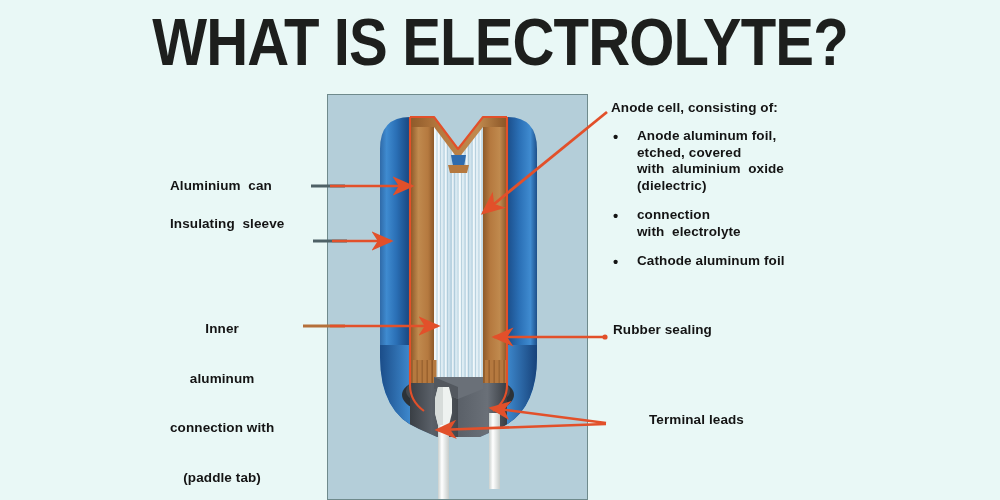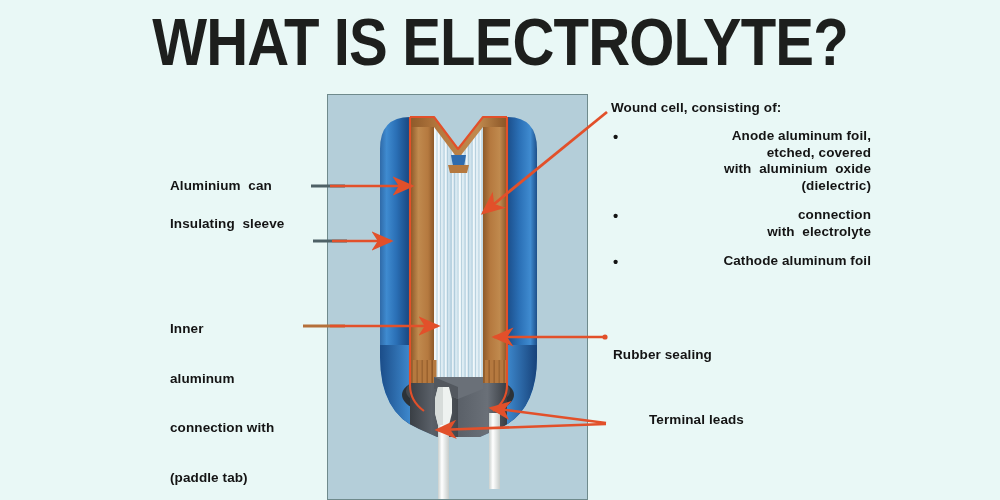--- a/index.html
+++ b/index.html
@@ -39,48 +39,49 @@
 
   
   .lbl{
     position:absolute;
     font-weight:700;
     font-size:13.5px;
     line-height:16.5px;
     color:#141414;
     white-space:pre;
     letter-spacing:0.1px;
+    text-align:center;
   }
   .lbl-alu{left:170px;top:178px;}
   .lbl-ins{left:170px;top:216px;}
   .lbl-inner{left:170px;top:288px;}
 
   
   .rlbl{
     position:absolute;
     font-weight:700;
     font-size:13.5px;
     line-height:16.5px;
     color:#141414;
     white-space:pre;
     letter-spacing:0.1px;
   }
   .r-wound{left:611px;top:100px;}
-  .r-rubber{left:613px;top:347px;}
+  .r-rubber{left:613px;top:322px;}
   .r-term{left:613px;top:412px;margin-left:36px;}
 
   .bullets{position:absolute;left:611px;top:128px;width:260px;}
   .bitem{position:relative;padding-left:26px;margin-bottom:13px;}
   .bdot{
     position:absolute;left:2px;top:0px;
     font-size:15px;line-height:17px;color:#141414;font-weight:700;
   }
   .btext{
     font-weight:700;font-size:13.5px;line-height:16.5px;color:#141414;
-    white-space:pre;letter-spacing:0.1px;text-align:right;
+    white-space:pre;letter-spacing:0.1px;
   }
   svg.ov{position:absolute;left:0;top:0;width:1000px;height:500px;pointer-events:none;}
 </style>
 </head>
 <body>
 
 <div id="root">
 
   <div class="title">WHAT IS ELECTROLYTE?</div>
 
@@ -252,21 +253,21 @@
 
   <div class="lbl lbl-ins">Insulating  sleeve</div>
 
   <div class="lbl lbl-inner">
     <div>Inner</div>
     <div>aluminum</div>
     <div>connection with</div>
     <div>(paddle tab)</div>
   </div>
 
-  <div class="rlbl r-wound">Wound cell, consisting of:</div>
+  <div class="rlbl r-wound">Anode cell, consisting of:</div>
 
   <div class="bullets">
 
     <div class="bitem">
       <span class="bdot">•</span>
       <div class="btext">Anode aluminum foil,</div>
       <div class="btext">etched, covered</div>
       <div class="btext">with  aluminium  oxide</div>
       <div class="btext">(dielectric)</div>
     </div>

